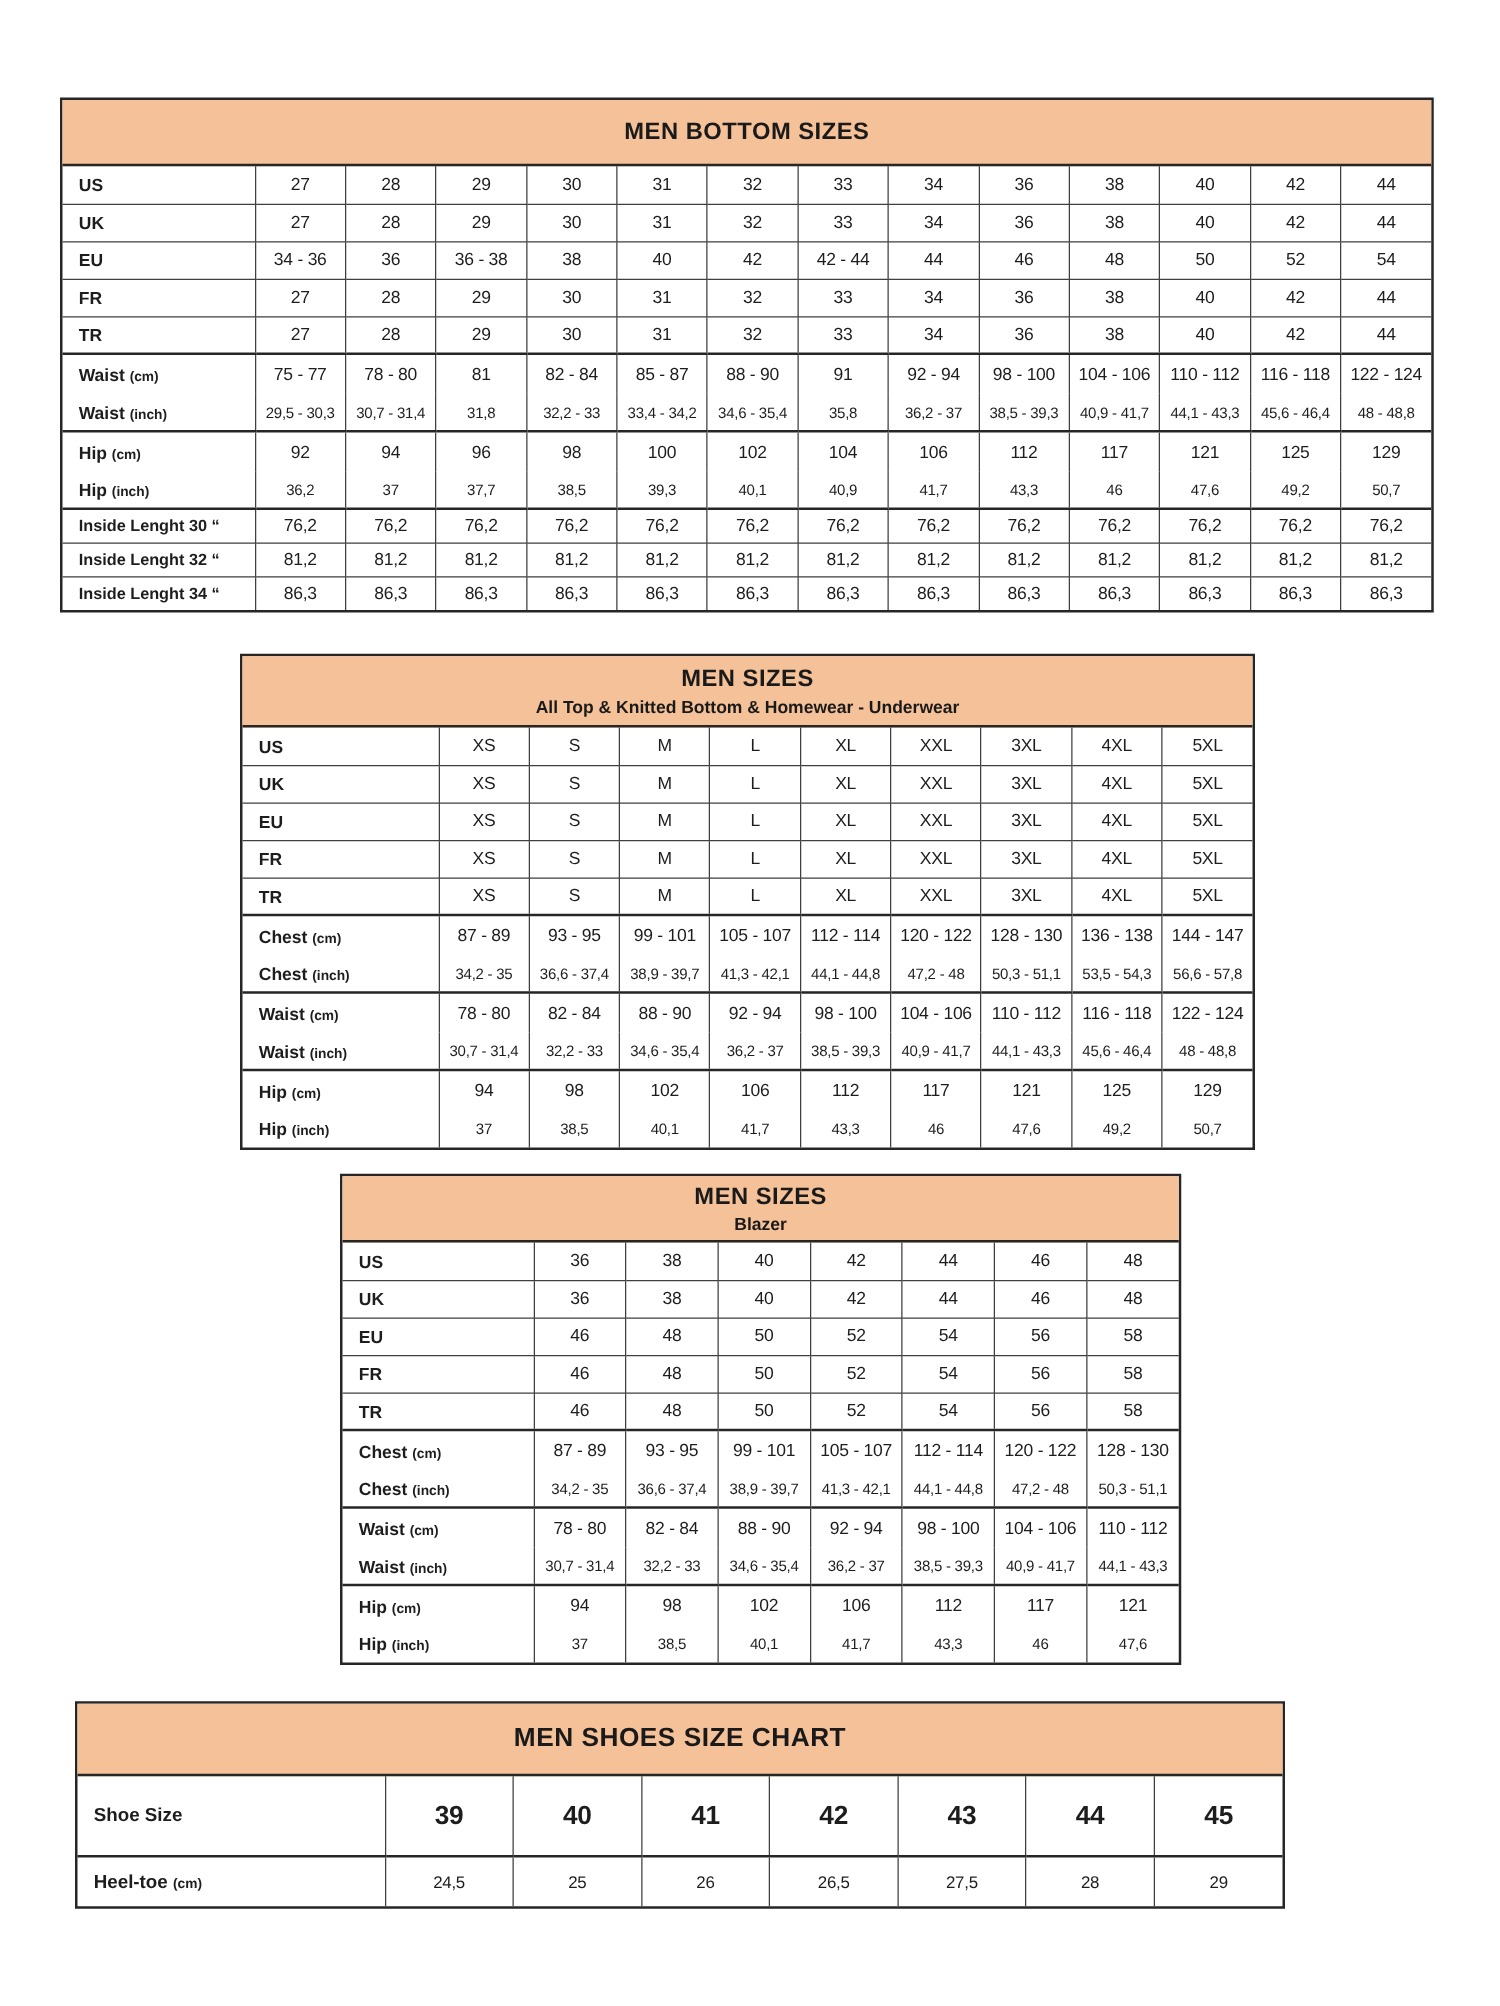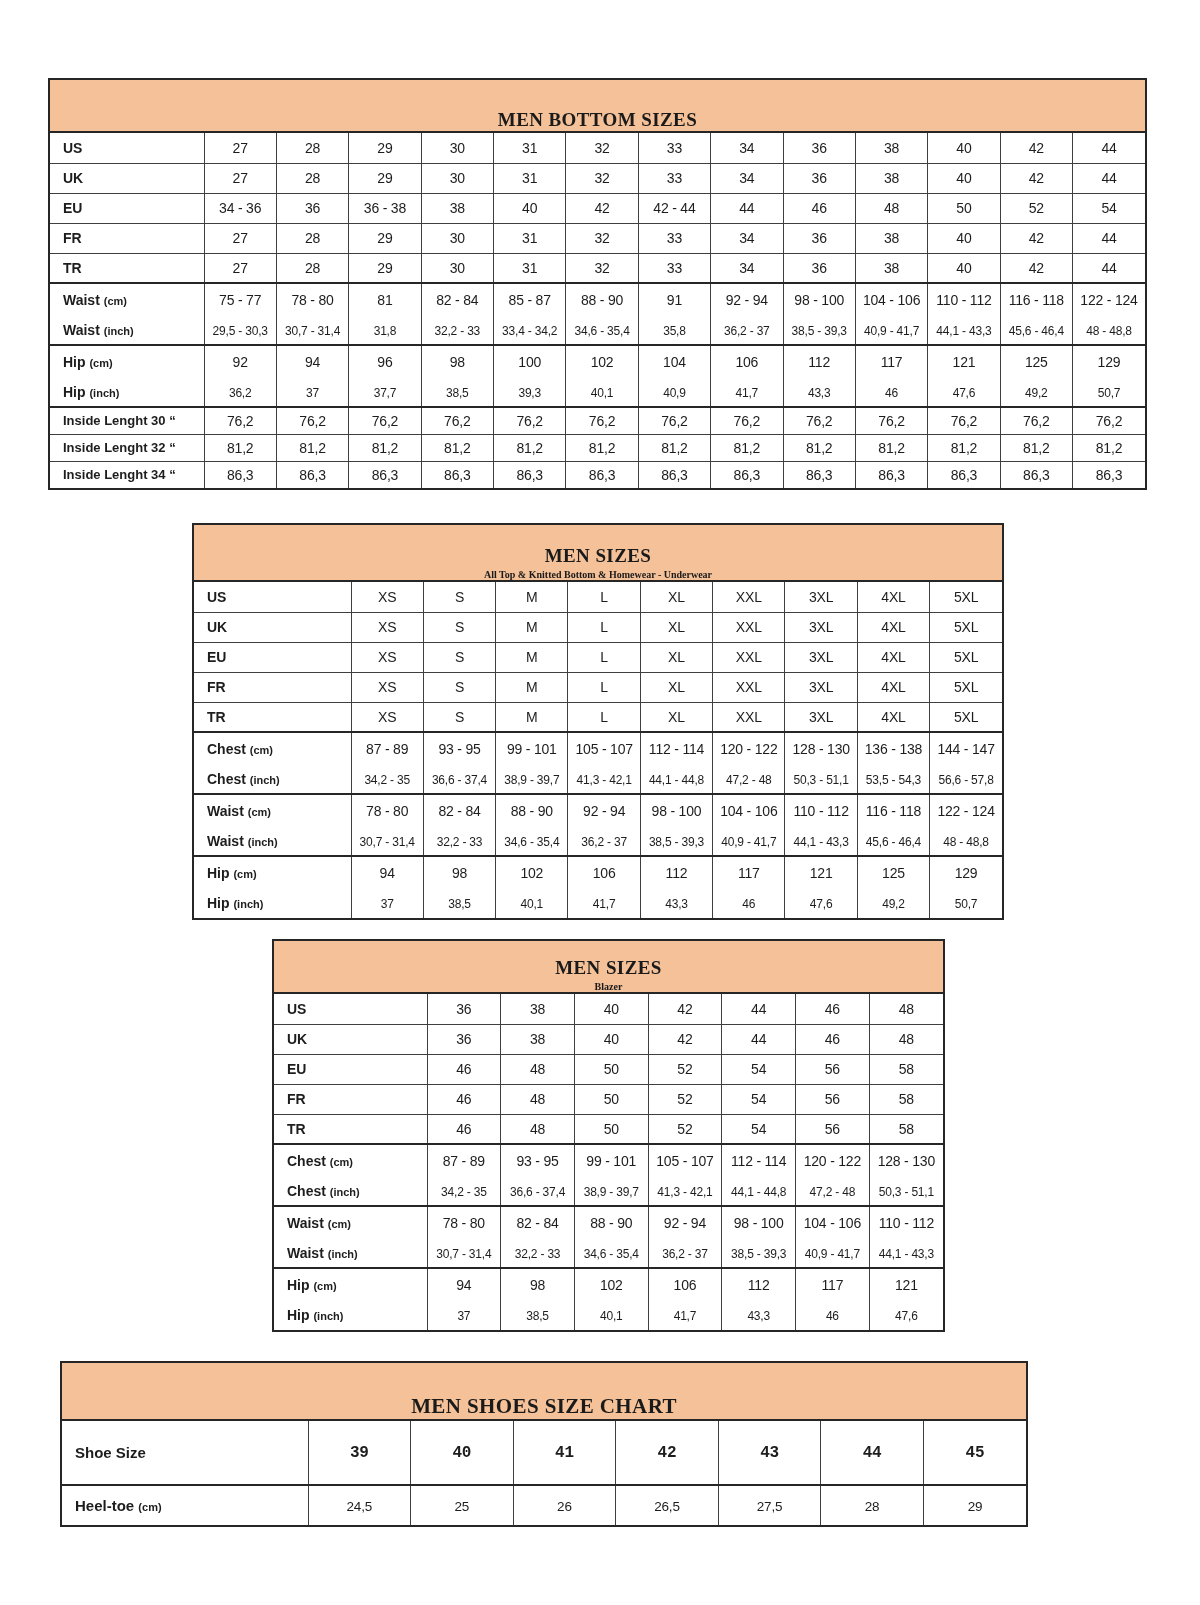--- a/index.html
+++ b/index.html
@@ -17,30 +17,29 @@
   }
   main{position:absolute;inset:0;}
   .tbl{
     position:absolute;
     border:2px solid var(--bd-dark);
     background:#fff;
   }
   .tbl-header{
     background:var(--peach);
     border-bottom:2px solid var(--bd-dark);
-    display:flex;flex-direction:column;align-items:center;justify-content:flex-end;
+    display:flex;flex-direction:column;align-items:center;justify-content:center;
     text-align:center;
-    font-family:Liberation Serif, serif;
   }
   .tbl-title{
     font-weight:bold;font-size:19px;letter-spacing:.4px;color:#1a1a1a;
   }
   .tbl.big-title .tbl-title{font-size:21px;}
   .tbl-subtitle{
-    font-weight:bold;font-size:10px;margin-top:2px;color:#1a1a1a;
+    font-weight:bold;font-size:14px;margin-top:2px;color:#1a1a1a;
   }
   table{border-collapse:collapse;width:100%;table-layout:fixed;border-radius:14px;}
   td,th{
     border:1px solid var(--bd-mid);
     text-align:center;vertical-align:middle;
     padding:0;overflow:hidden;white-space:nowrap;
   }
   tr > *:first-child{border-left:none;}
   tr > *:last-child{border-right:none;}
   tr:first-child > *{border-top:none;}
@@ -57,21 +56,21 @@
   tr.kind-shoe > *{height:64px;}
   tr.kind-heel > *{height:40px;}
   tr.kind-inch .val{font-size:12px;}
   tr.kind-inside th.lbl{font-size:13px;}
   tr.kind-inside .val{font-size:14px;}
   tr.grp-top > *{border-bottom:none;}
   tr.grp-bot > *{border-top:none;}
   tr.sec-strong > *{border-top:2px solid var(--bd-dark);}
   
   .tbl.shoes th.lbl{font-size:15px;}
-  .tbl.shoes tr.kind-shoe .val{font-weight:bold;font-size:16px;font-family:Liberation Mono, monospace;}
+  .tbl.shoes tr.kind-shoe .val{font-weight:bold;font-size:21px;}
   .tbl.shoes tr.kind-heel .val{font-size:13.5px;margin-top:16px;}
 </style>
 </head>
 <body>
 
 <main>
     <div class="tbl" style="left: 48px; top: 78px; width: 1099px;">
       <div class="tbl-header" style="height: 53px;">
         <div class="tbl-title">MEN BOTTOM SIZES</div>
       </div>

